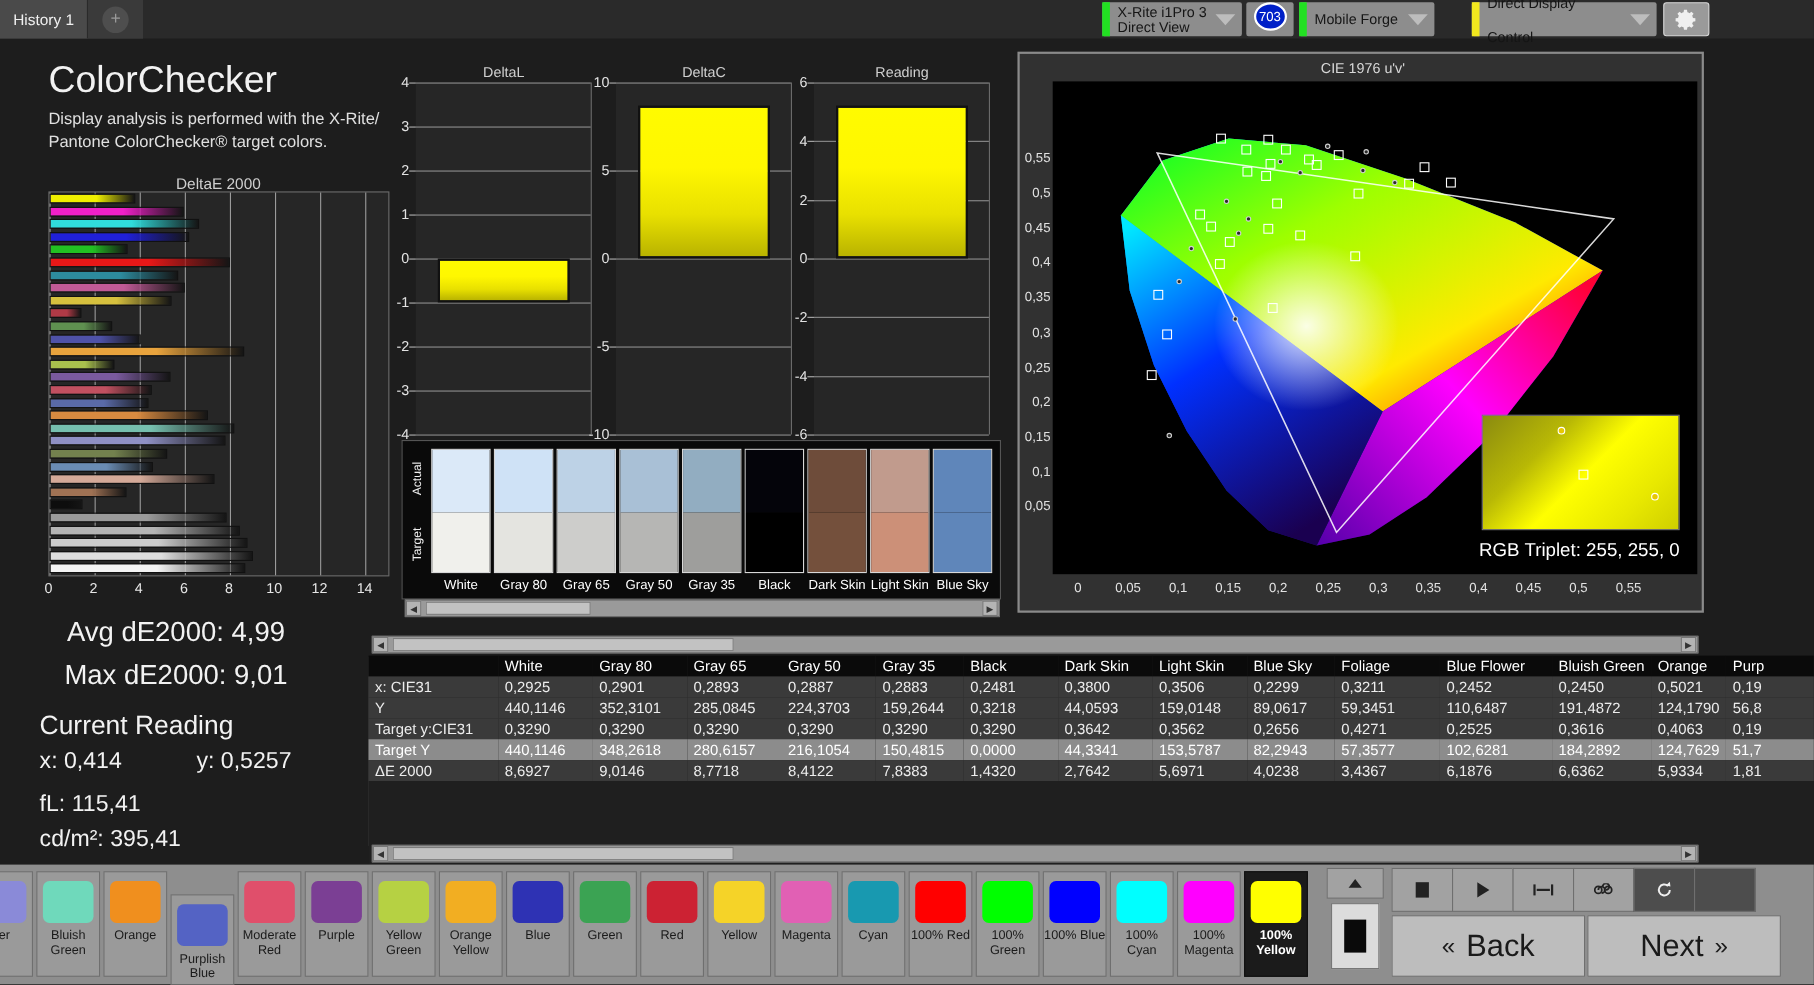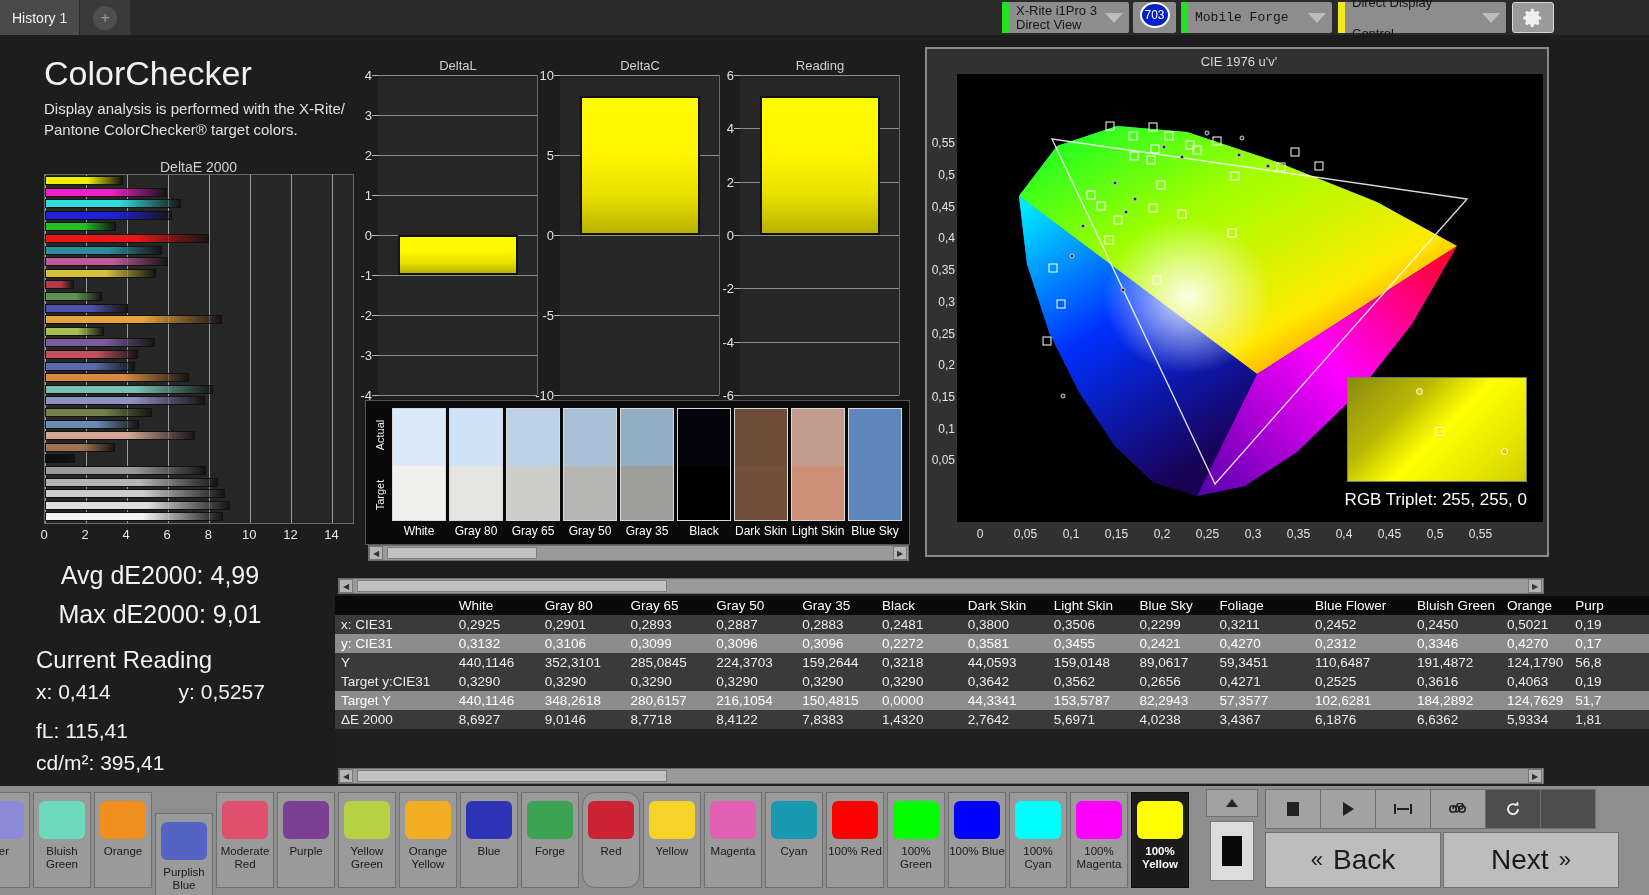--- a/index.html
+++ b/index.html
@@ -137,21 +137,21 @@
     </div>
     <div class="devcaret">
         <div class="caret"></div>
       </div>
   </div>
 
   <div class="serialbox">
     <div class="serialcircle">703</div>
   </div>
 
-  <div class="devbox" style="left:1181px; width:151px;font-family:Liberation Mono, monospace;">
+  <div class="devbox" style="left:1181px; width:123px;">
     <div class="devbar" style="background:#22e022;"></div>
     <div class="devlabel" style="line-height:31px;">Mobile Forge</div>
     <div class="devcaret">
         <div class="caret"></div>
       </div>
   </div>
 
   <div class="devbox" style="left:1338px; width:168px;">
     <div class="devbar" style="background:#f2e81e;"></div>
     <div class="devlabel" style="line-height:31px;">Direct Display Control</div>
@@ -591,37 +591,20 @@
           <td>0,2883</td>
           <td>0,2481</td>
           <td>0,3800</td>
           <td>0,3506</td>
           <td>0,2299</td>
           <td>0,3211</td>
           <td>0,2452</td>
           <td>0,2450</td>
           <td>0,5021</td>
           <td>0,19</td>
-        </tr>
-        <tr class="rB">
-          <td class="rowLabel">y: CIE31</td>
-          <td>0,3132</td>
-          <td>0,3106</td>
-          <td>0,3099</td>
-          <td>0,3096</td>
-          <td>0,3096</td>
-          <td>0,2272</td>
-          <td>0,3581</td>
-          <td>0,3455</td>
-          <td>0,2421</td>
-          <td>0,4270</td>
-          <td>0,2312</td>
-          <td>0,3346</td>
-          <td>0,4270</td>
-          <td>0,17</td>
         </tr>
         <tr class="rA">
           <td class="rowLabel">Y</td>
           <td>440,1146</td>
           <td>352,3101</td>
           <td>285,0845</td>
           <td>224,3703</td>
           <td>159,2644</td>
           <td>0,3218</td>
           <td>44,0593</td>
@@ -726,23 +709,23 @@
       <div class="swatch" style="left: 399px;">
         <div class="swcolor" style="background: rgb(242, 174, 34);"></div>
         <div class="swlabel">Orange Yellow</div>
       </div>
       <div class="swatch" style="left: 460px;">
         <div class="swcolor" style="background: rgb(46, 50, 180);"></div>
         <div class="swlabel">Blue</div>
       </div>
       <div class="swatch" style="left: 521px;">
         <div class="swcolor" style="background: rgb(59, 163, 83);"></div>
-        <div class="swlabel">Forge</div>
-      </div>
-      <div class="swatch" style="left: 582px; border-radius: 13px;">
+        <div class="swlabel">Green</div>
+      </div>
+      <div class="swatch" style="left: 582px;">
         <div class="swcolor" style="background: rgb(204, 34, 51);"></div>
         <div class="swlabel">Red</div>
       </div>
       <div class="swatch" style="left: 643px;">
         <div class="swcolor" style="background: rgb(245, 211, 40);"></div>
         <div class="swlabel">Yellow</div>
       </div>
       <div class="swatch" style="left: 704px;">
         <div class="swcolor" style="background: rgb(225, 96, 180);"></div>
         <div class="swlabel">Magenta</div>

